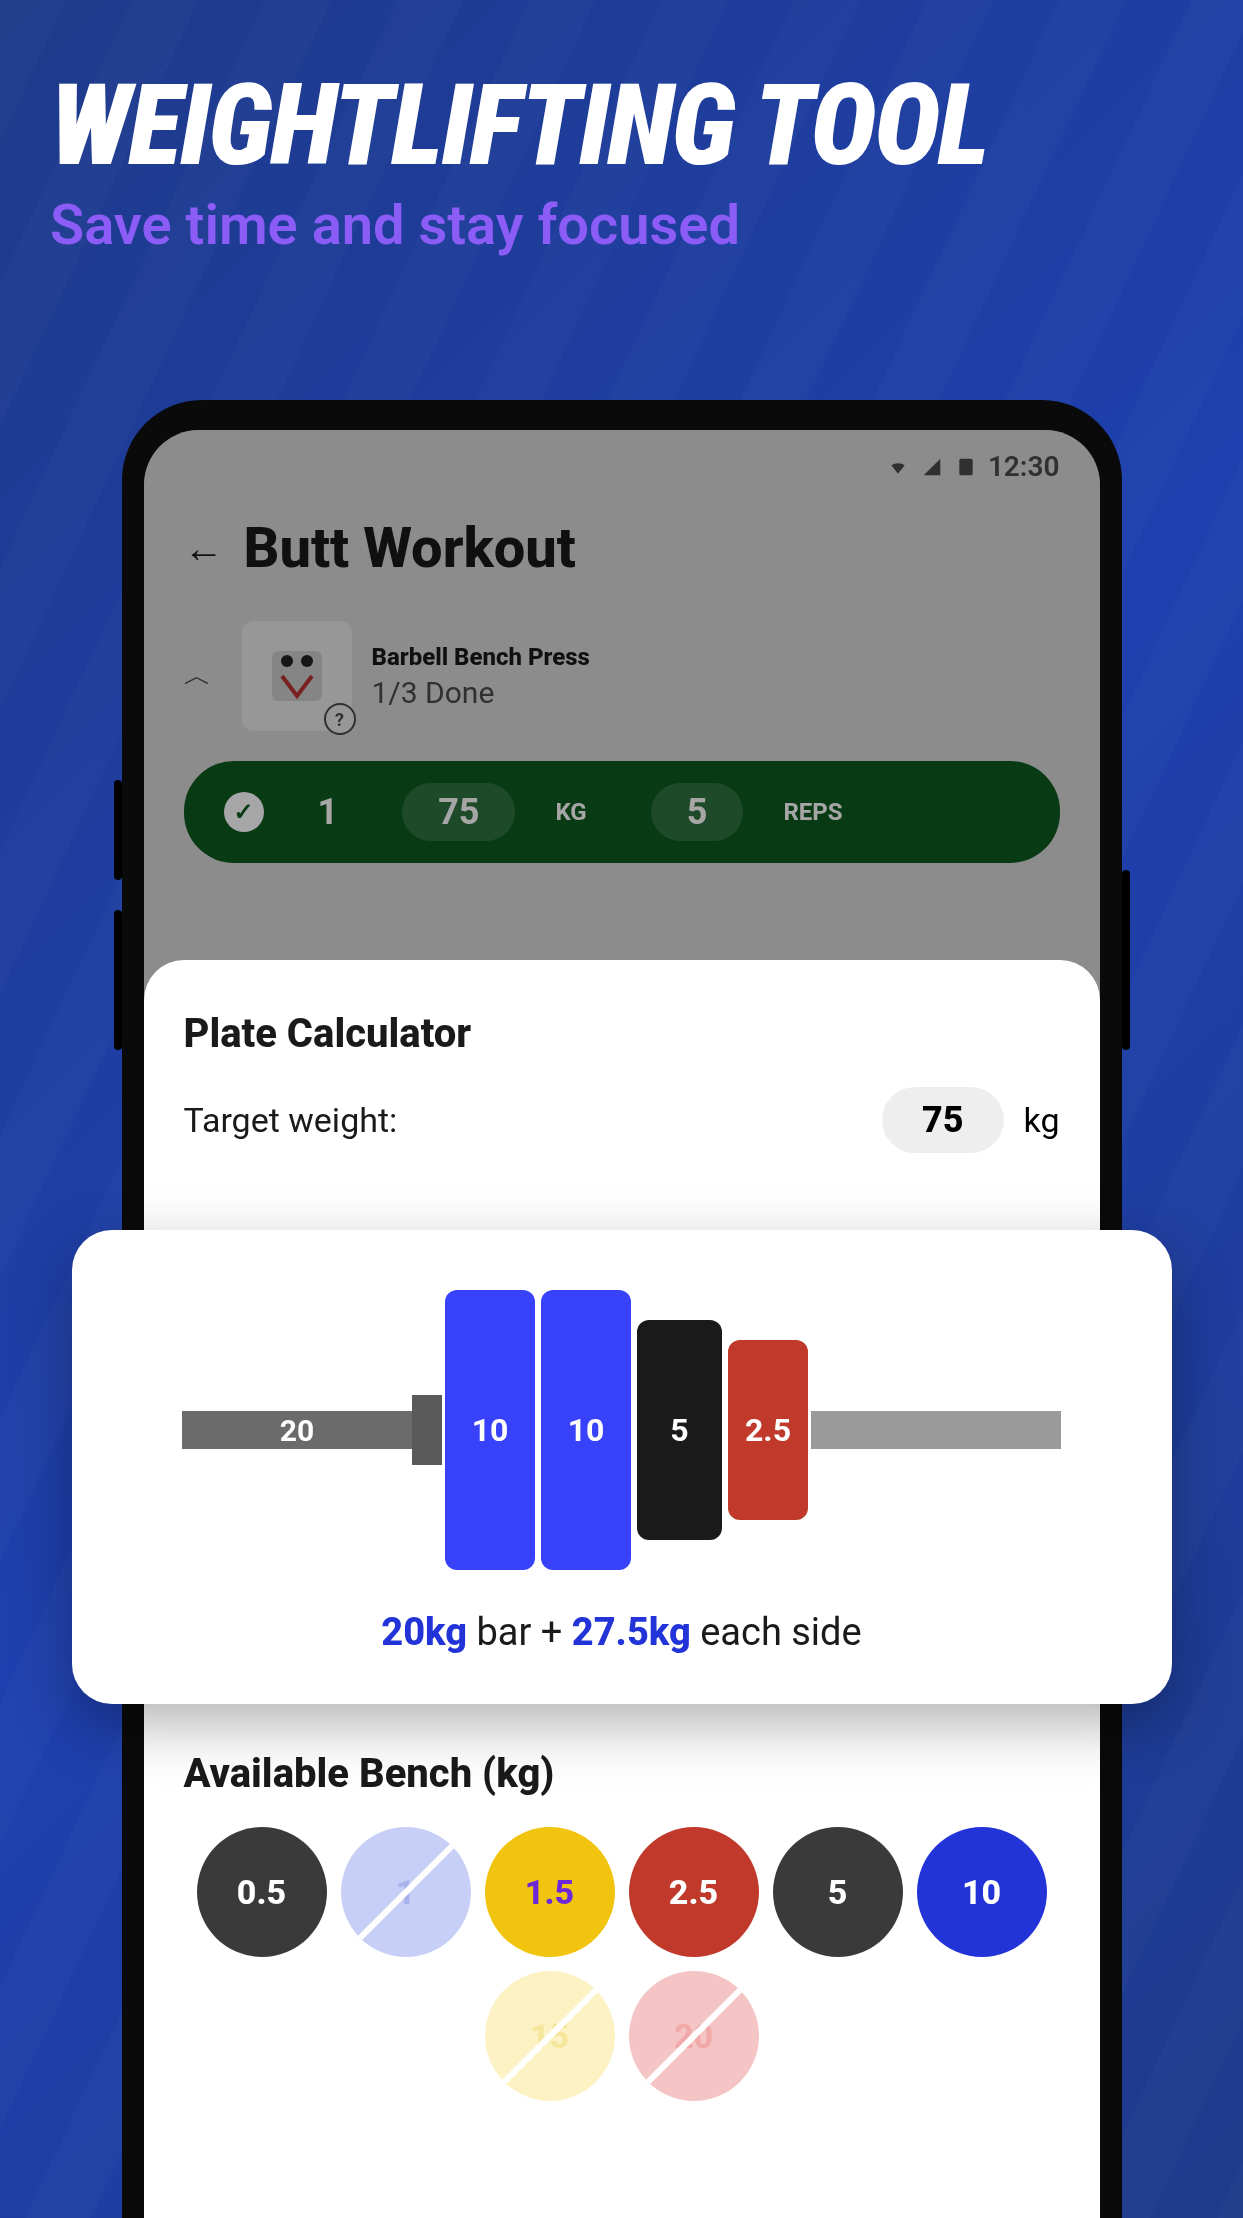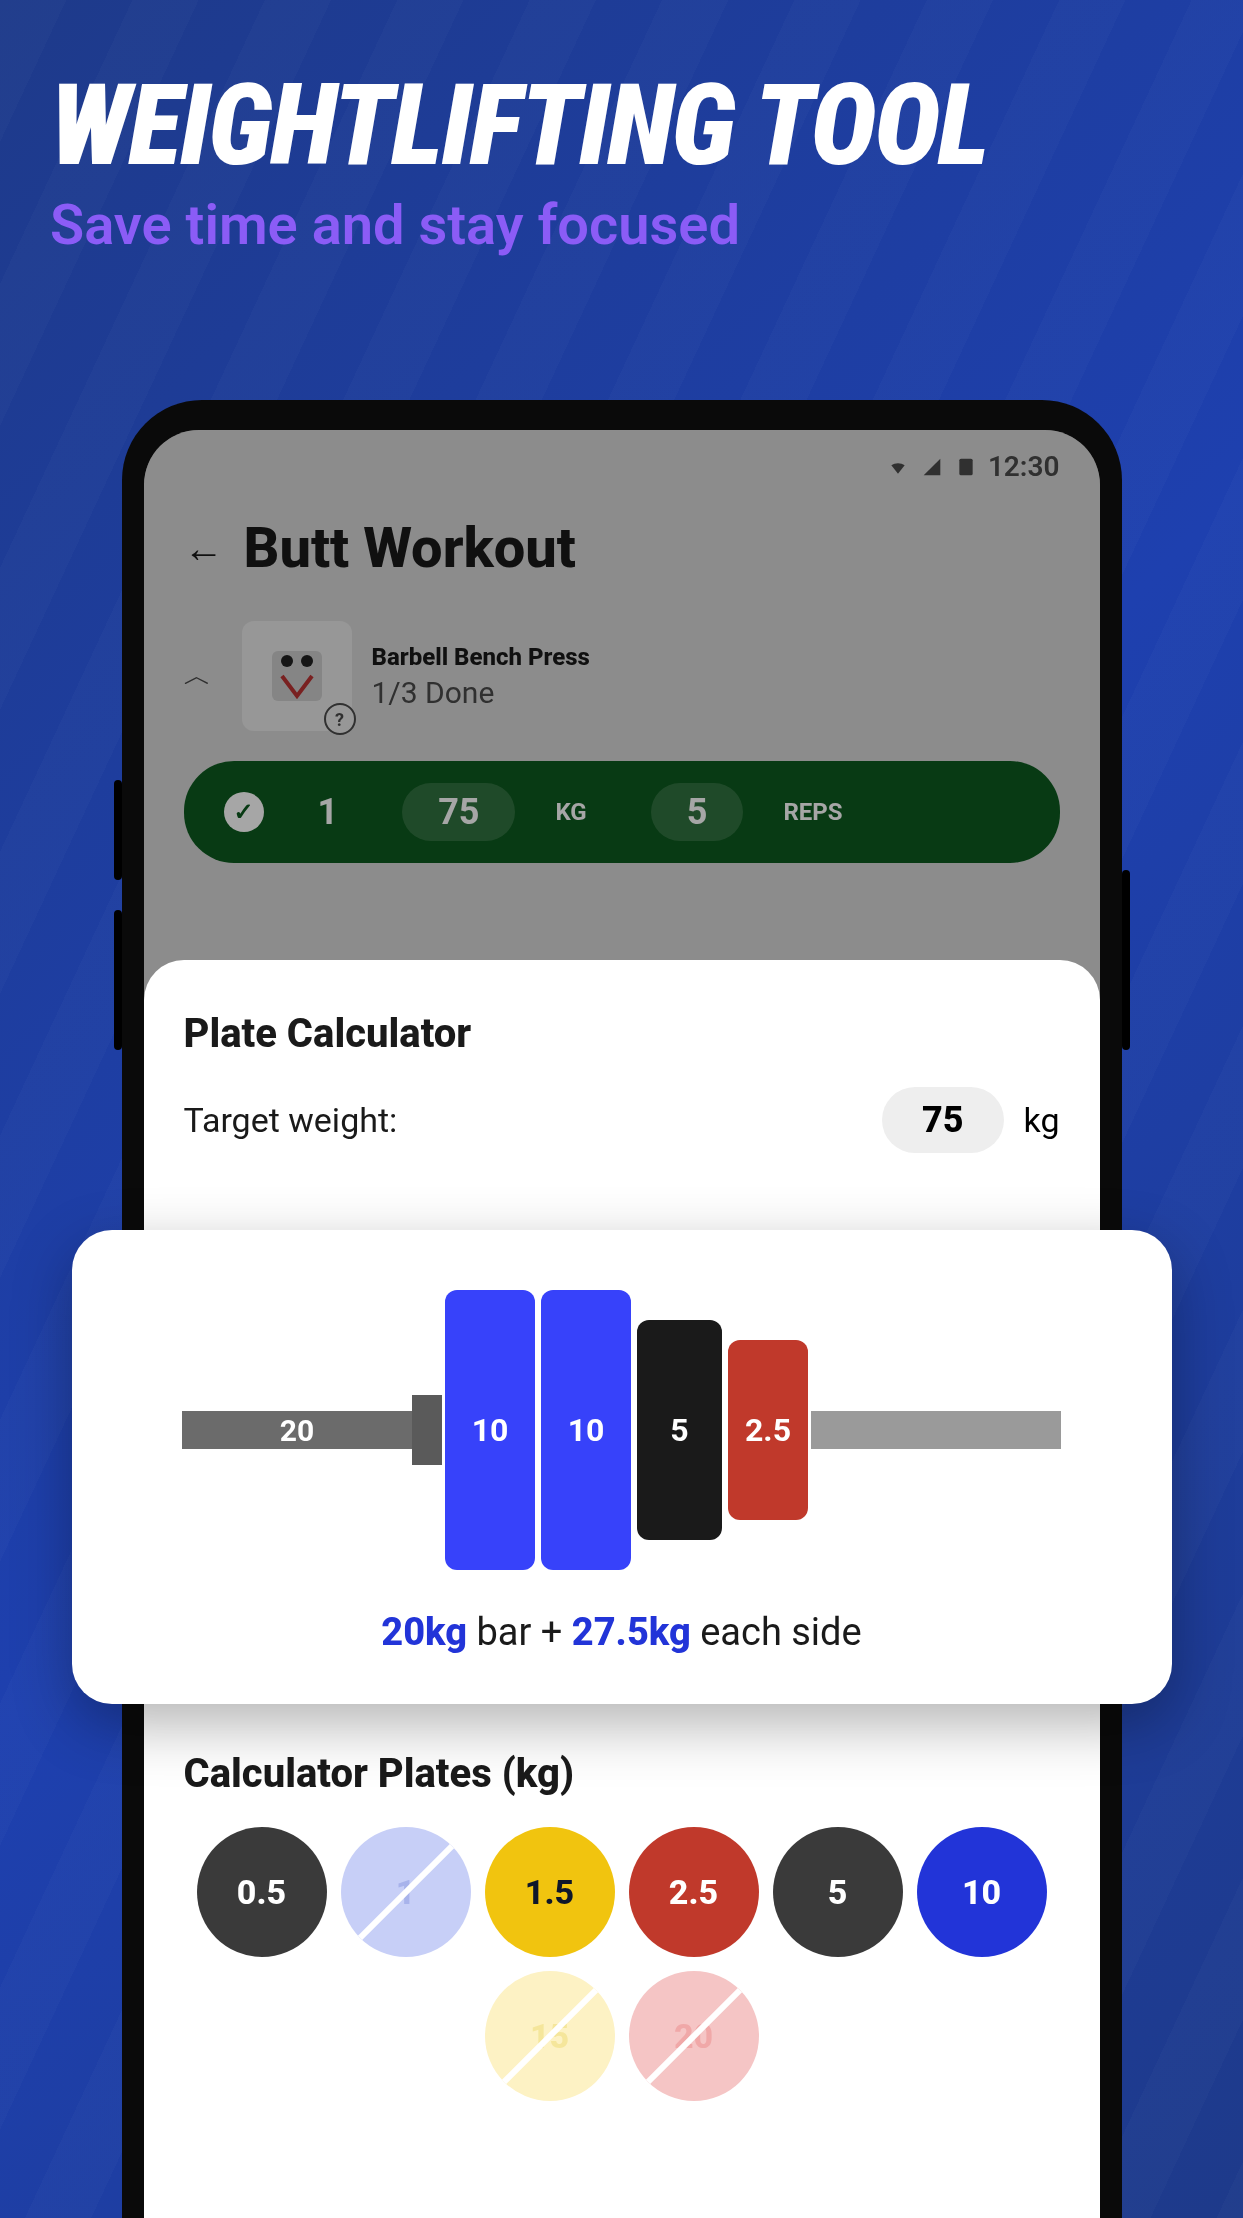--- a/index.html
+++ b/index.html
@@ -178,21 +178,21 @@
 .plate-25 { width: 80px; height: 180px; background: #c0392b; }
 .bar-right { width: 250px; height: 38px; background: #9a9a9a; }
 .viz-summary { text-align: center; font-size: 38px; margin-top: 40px; color: #1a1a1a; }
 .viz-summary .blue { color: #2234d8; font-weight: 800; }
 .available-section { position: absolute; left: 0; right: 0; bottom: 0; background: #fff; padding: 40px 40px 0; z-index: 10; }
 .available-title { font-size: 40px; font-weight: 800; color: #1a1a1a; margin-bottom: 30px; }
 .plate-grid { display: flex; flex-wrap: wrap; gap: 14px; justify-content: center; }
 .plate-chip { width: 130px; height: 130px; border-radius: 50%; display: flex; align-items: center; justify-content: center; font-size: 34px; font-weight: 800; color: #fff; position: relative; }
 .chip-05 { background: #3a3a3a; }
 .chip-1 { background: #c7cff7; color: #a8b3eb; }
-.chip-15 { background: #f1c40f; color: #0f172a; }
+.chip-15 { background: #f1c40f; color: #6d28d9; }
 .chip-25c { background: #c0392b; }
 .chip-5c { background: #3a3a3a; }
 .chip-10c { background: #2234d8; }
 .chip-15c { background: #fdf2c4; color: #f5e69b; }
 .chip-20c { background: #f5c5c5; color: #f0a8a8; }
 .disabled-slash::after {
   content: '';
   position: absolute;
   width: 130px;
   height: 6px;
@@ -269,21 +269,21 @@
       <div class="target-row">
         <span class="target-label">Target weight:</span>
         <div class="target-value-wrap">
           <span class="target-pill">75</span>
           <span class="target-unit">kg</span>
         </div>
       </div>
     </div>
 
     <div class="available-section" style="top:1260px; padding-top:60px;">
-      <div class="available-title">Calculator Plates (kg)</div>
+      <div class="available-title">Available Bench (kg)</div>
       <div class="plate-grid">
         <div class="plate-chip chip-05">0.5</div>
         <div class="plate-chip chip-1 disabled-slash">1</div>
         <div class="plate-chip chip-15">1.5</div>
         <div class="plate-chip chip-25c">2.5</div>
         <div class="plate-chip chip-5c">5</div>
         <div class="plate-chip chip-10c">10</div>
         <div class="plate-chip chip-15c disabled-slash">15</div>
         <div class="plate-chip chip-20c disabled-slash">20</div>
       </div>

